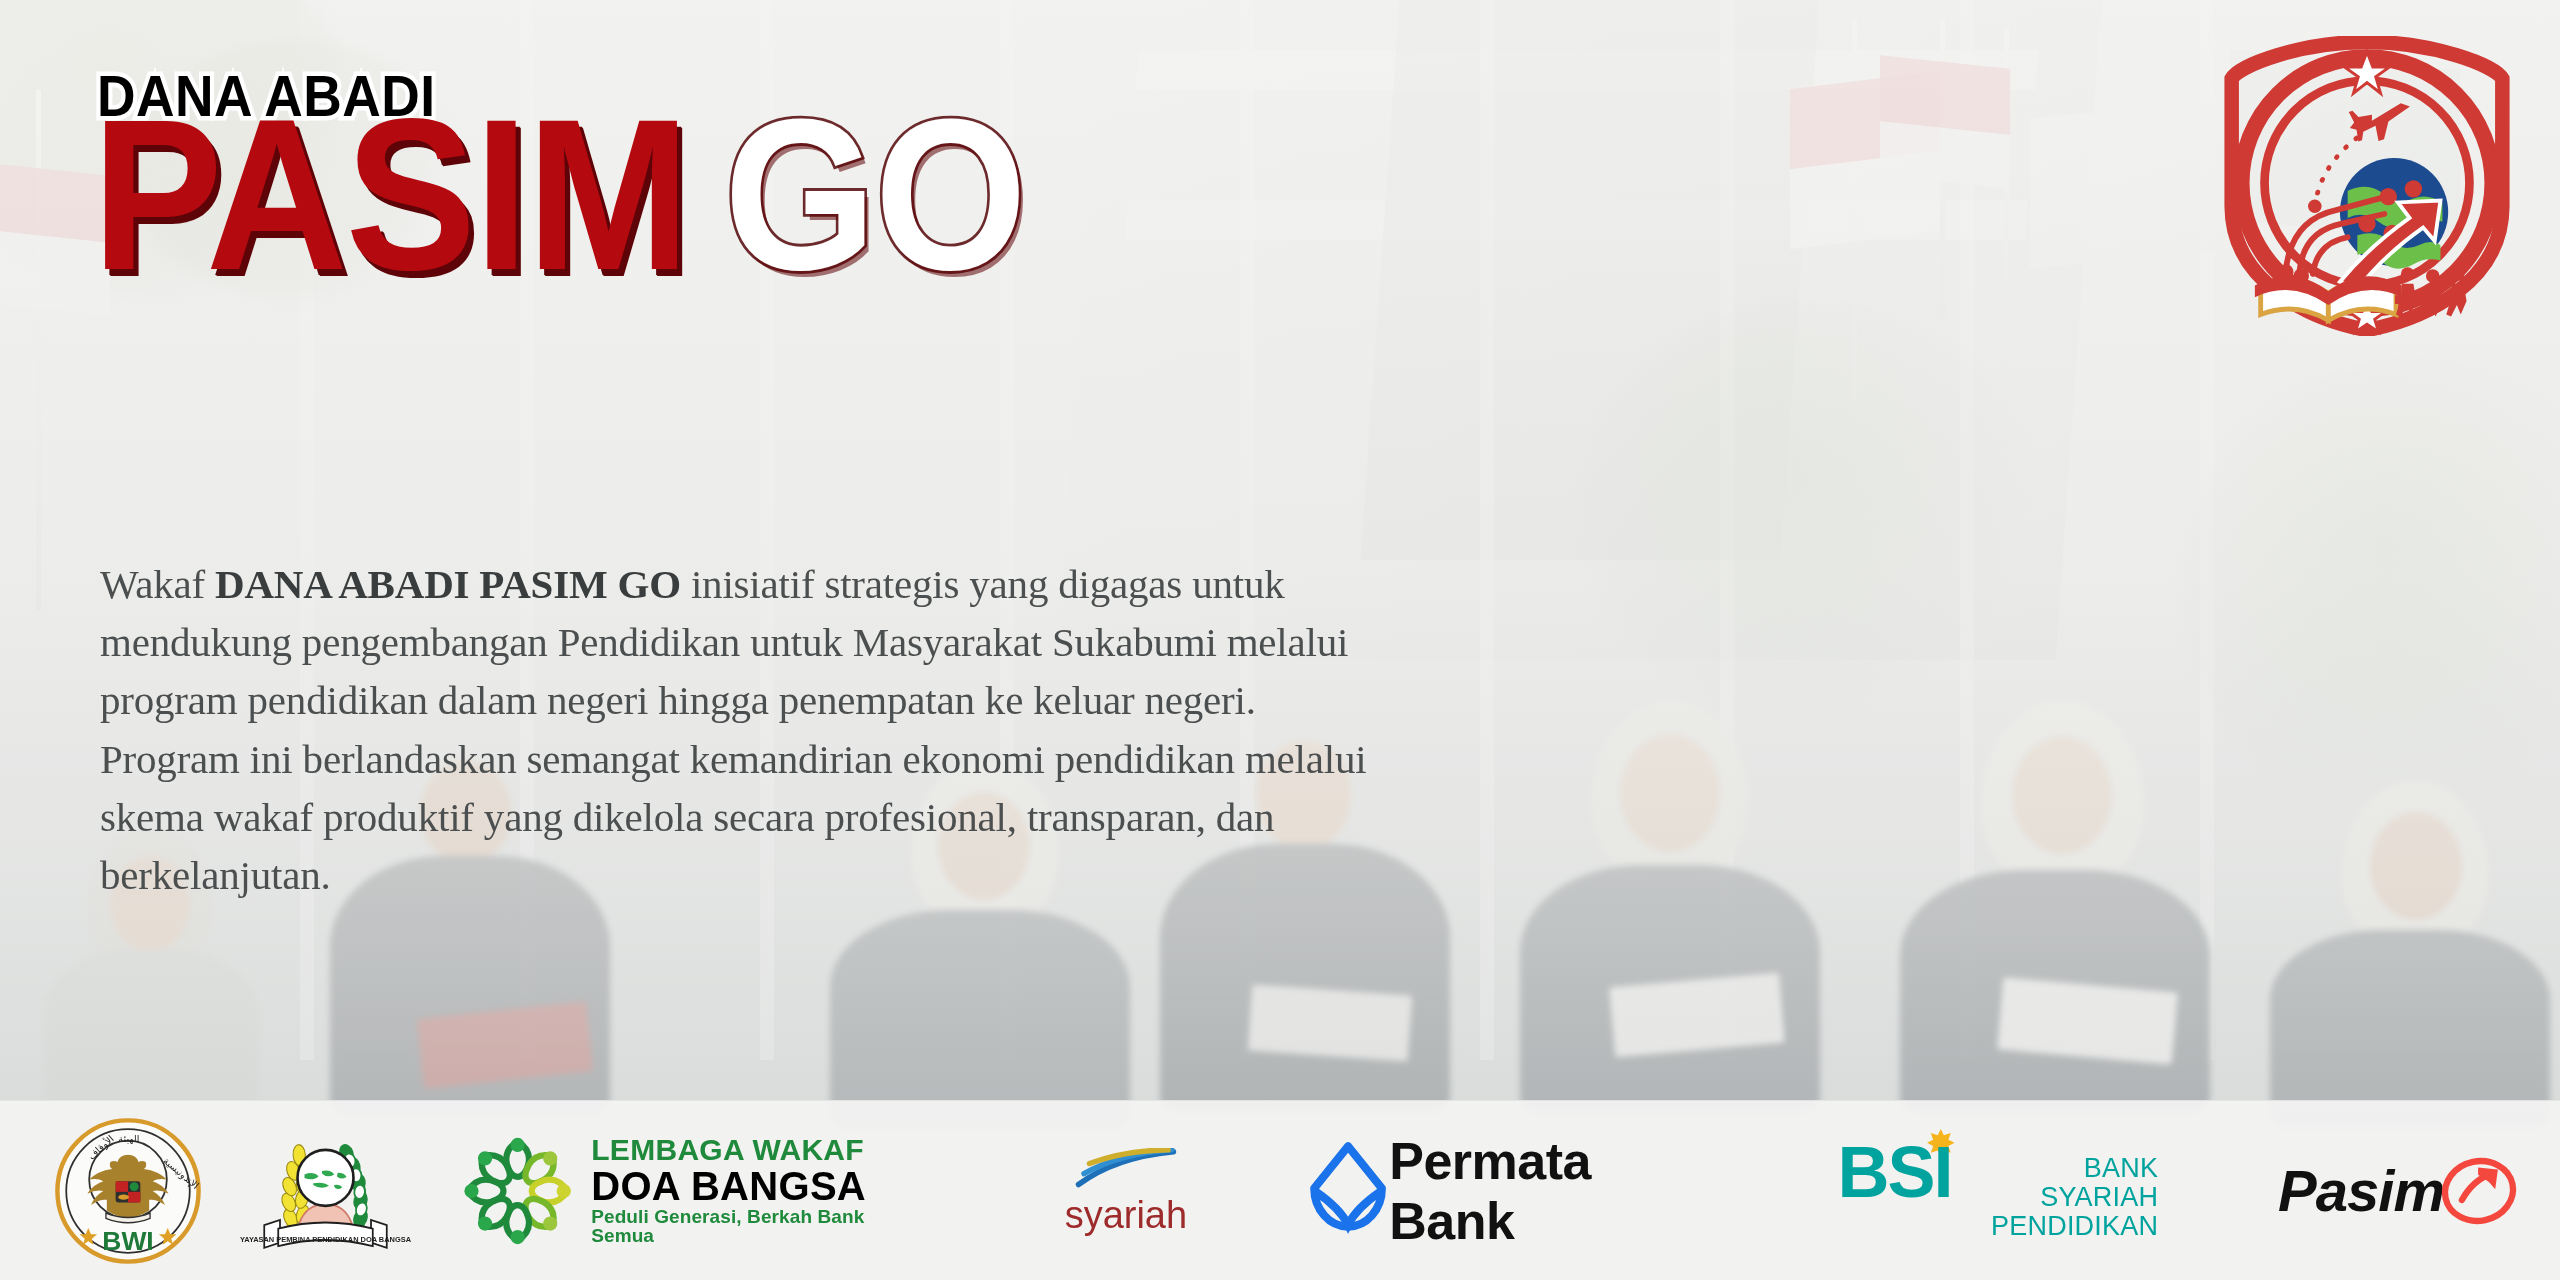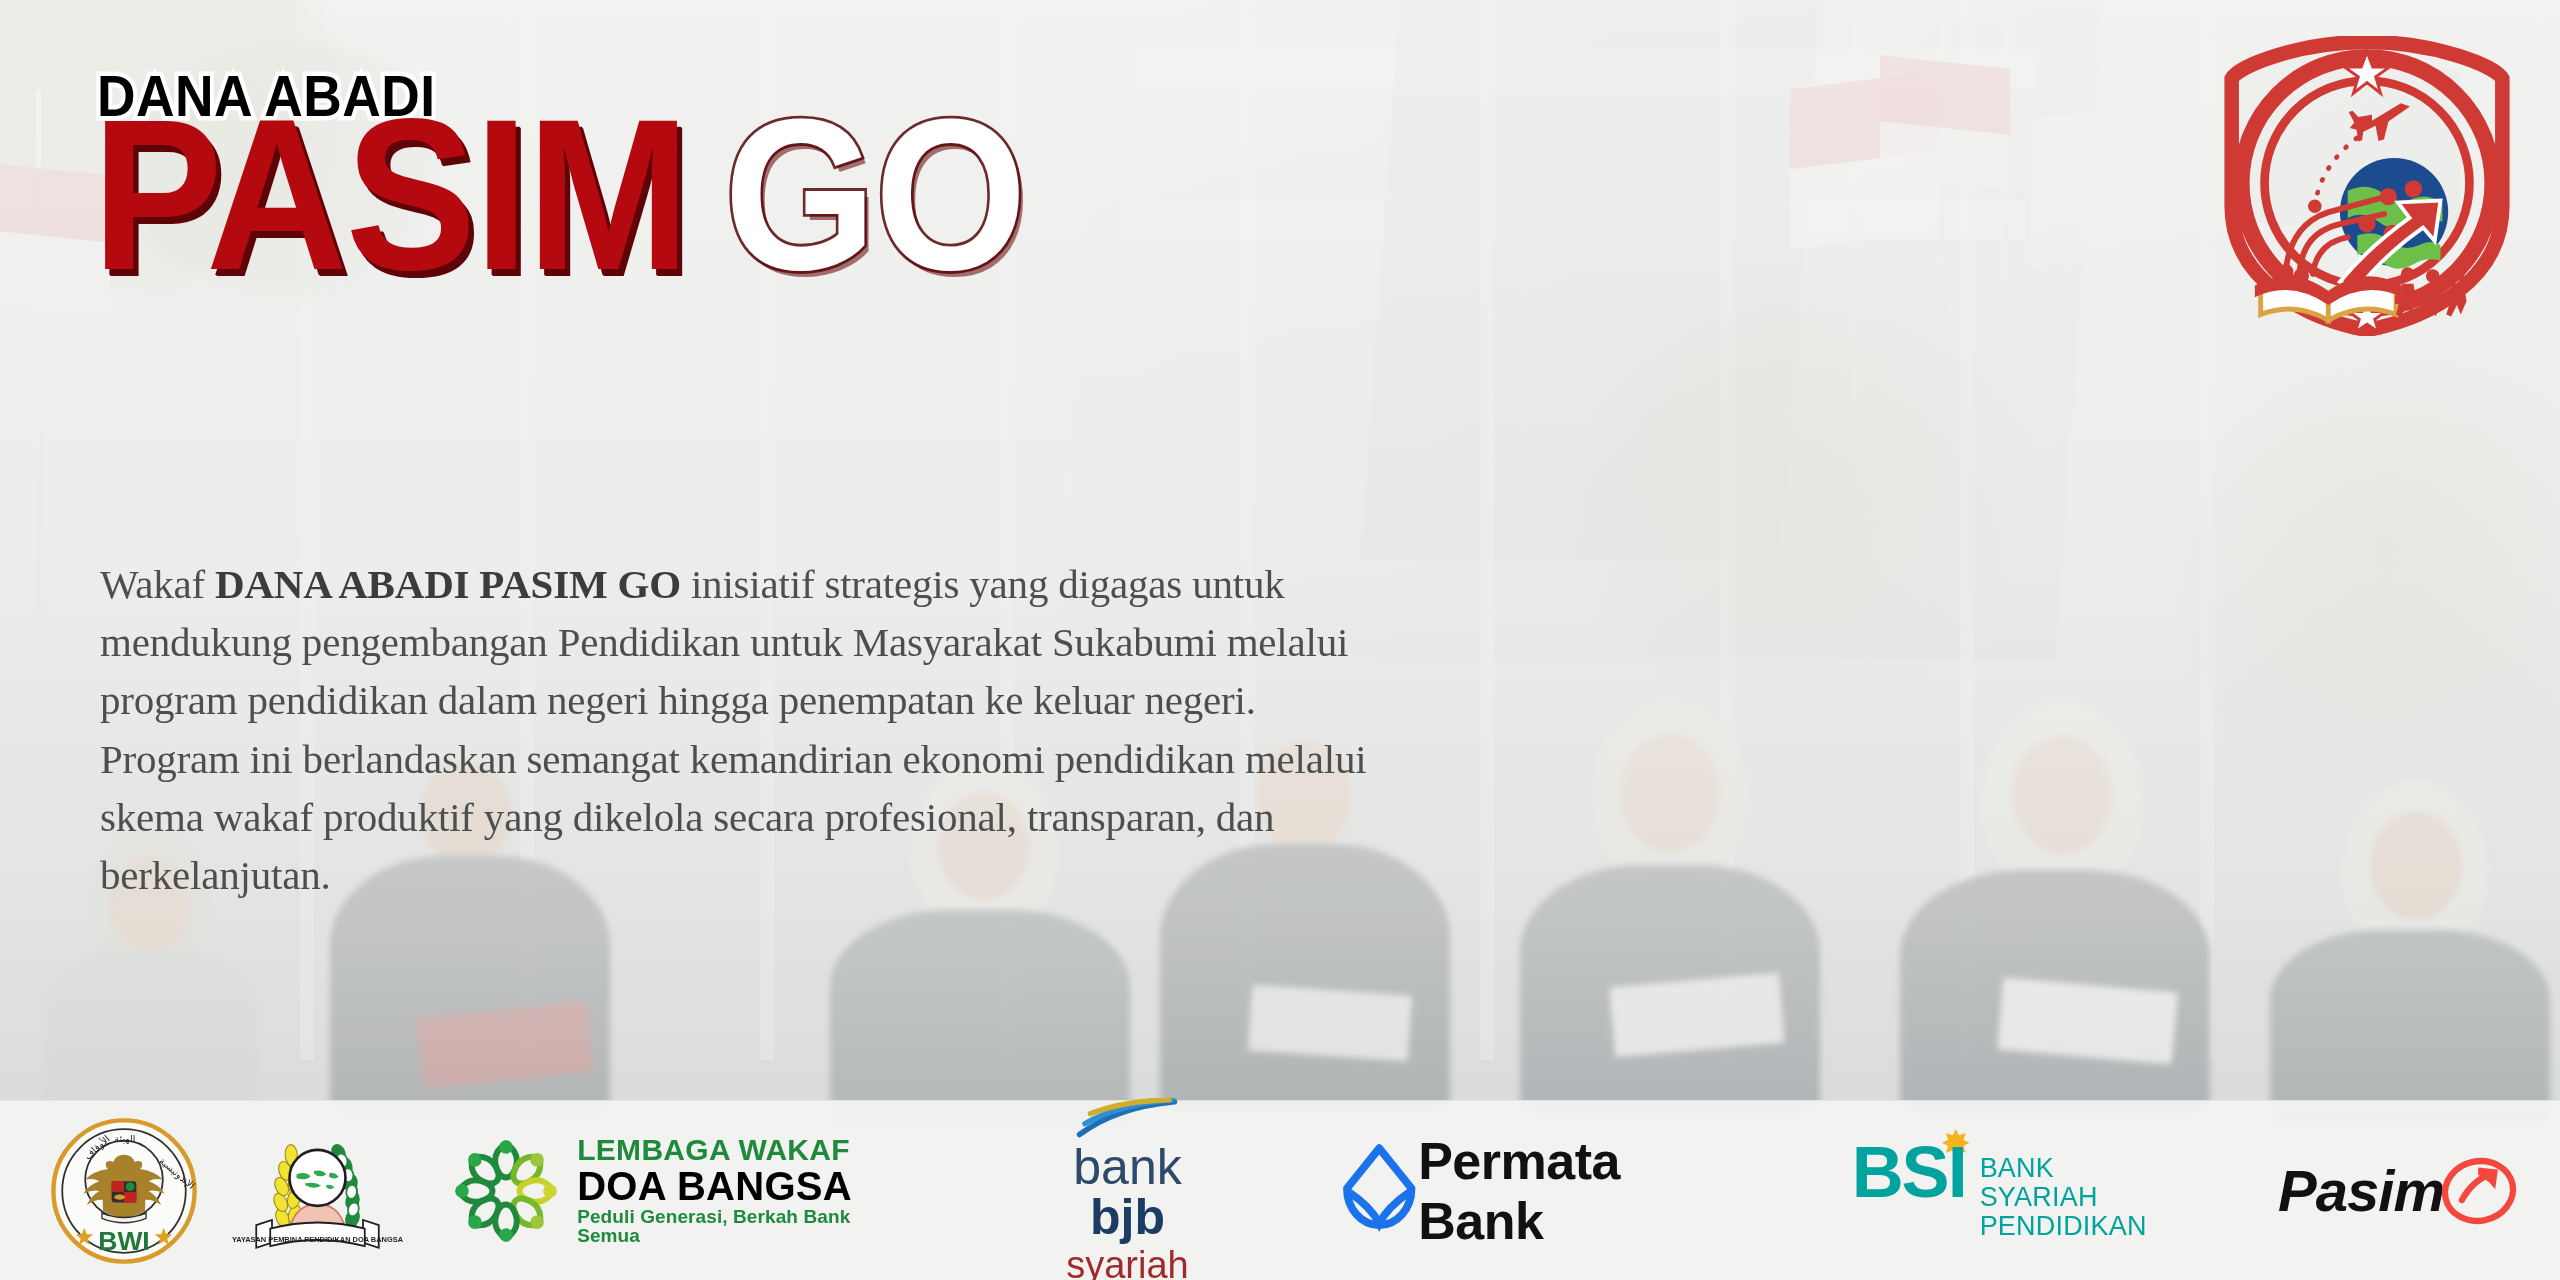--- a/index.html
+++ b/index.html
@@ -130,21 +130,21 @@
   .lwdb-3{ font-size:19px; font-weight:700; color:#1f8a3c; letter-spacing:.1px; }
 
   .bjb-txt{ text-align:center; line-height:1; }
   .bjb-1{ font-size:50px; color:#2d4a6b; font-weight:400; }
   .bjb-1 b{ color:#1b3c63; font-weight:700; }
   .bjb-2{ font-size:38px; color:#9e2b2b; margin-top:4px; }
 
   .permata-txt{ font-size:52px; font-weight:700; color:#111; letter-spacing:-.5px; }
 
   .bsi-mark{ font-size:72px; font-weight:700; color:#00a39d; line-height:.9; letter-spacing:-2px; position:relative; }
-  .bsi-txt{ line-height:1.08; padding-top:14px; }
+  .bsi-txt{ line-height:1.08; padding-top:14px;text-align:right; }
   .bsi-1,.bsi-2{ font-size:27px; color:#00a39d; letter-spacing:.2px; }
 
   .pasim-txt{ font-size:58px; font-weight:700; font-style:italic; color:#111; letter-spacing:-1px; }
 </style>
 </head>
 <body>
 
 <div class="banner">
 
   <div class="bg">
@@ -434,21 +434,20 @@
       </div>
 
       <div class="logo l-bjb">
         <div style="display:flex;flex-direction:column;align-items:center;">
           <svg viewBox="0 0 120 46" width="110" height="42" style="margin-bottom:2px">
             <path d="M8 40 q40 -30 104 -36" fill="none" stroke="#1d6fb8" stroke-width="6" stroke-linecap="round"></path>
             <path d="M14 28 q40 -22 96 -26" fill="none" stroke="#2f8fd0" stroke-width="6" stroke-linecap="round"></path>
             <path d="M20 17 q38 -14 86 -15" fill="none" stroke="#cfae2c" stroke-width="6" stroke-linecap="round"></path>
           </svg>
           <div class="bjb-txt">
-            <div class="bjb-1"><span>bank </span><b>bjb</b></div>
             <div class="bjb-2">syariah</div>
           </div>
         </div>
       </div>
 
       <div class="logo l-permata">
         <svg viewBox="0 0 90 110" width="84" height="102">
           <path d="M45 6 L82 52 a37 42 0 1 1 -74 0 Z" fill="none" stroke="#1a73ea" stroke-width="9" stroke-linejoin="round"></path>
           <path d="M10 56 q26 18 35 36 q9 -18 35 -36" fill="none" stroke="#1a73ea" stroke-width="9" stroke-linecap="round"></path>
         </svg>

